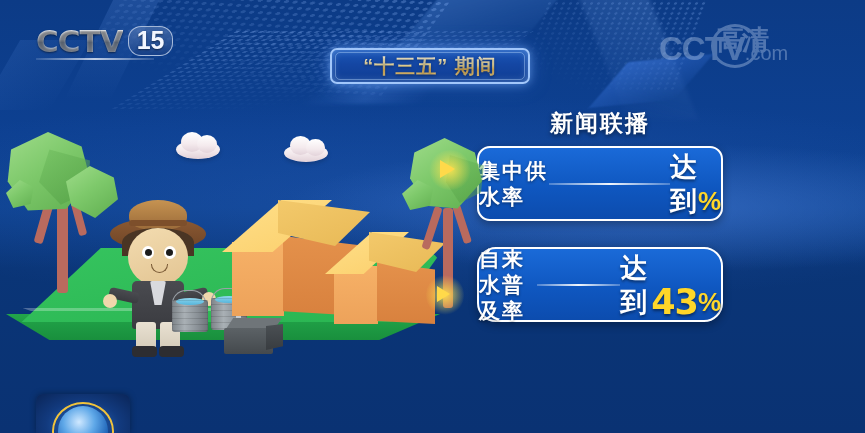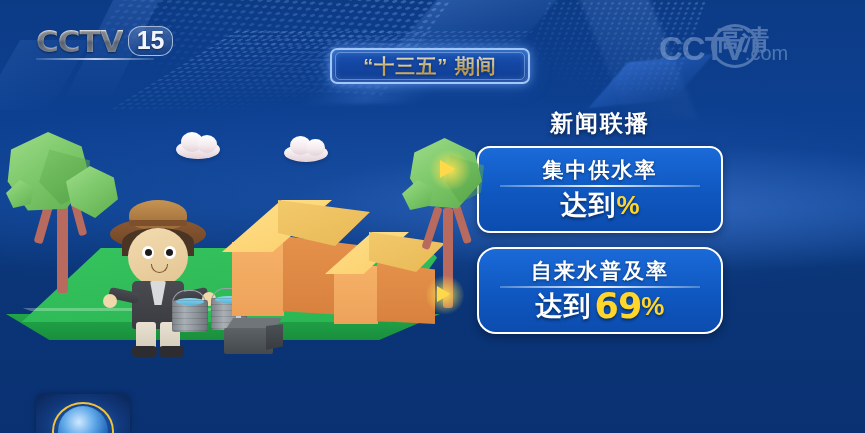--- a/index.html
+++ b/index.html
@@ -116,37 +116,37 @@
     text-shadow:0 1px 3px rgba(0,0,0,.35); white-space:nowrap;
   }
 
   
   #panel-header {
     position:absolute; left:480px; top:108px; width:240px;
     text-align:center; font-size:23px; font-weight:700; color:#ffffff;
     letter-spacing:2px; text-shadow:0 2px 4px rgba(0,0,0,.5);
   }
   .data-panel {
-    position:absolute; left:477px; width:246px; height:87px;
+    position:absolute; left:477px; width:246px; height:75px;
     border-radius:13px; border:2.5px solid #ffffff;
     background:linear-gradient(180deg,#1a6ad8 0%,#0f57c0 55%,#0c4cae 100%);
     box-shadow:0 3px 9px rgba(0,0,0,.32);
-    display:flex; flex-direction:column; align-items:center; justify-content:center;
+    display:flex; align-items:center; justify-content:center;
   }
   #panel-1 { top:146px; }
   #panel-2 { top:247px;border-radius:19px; }
   .panel-title {
     font-size:21px; font-weight:700; color:#ffffff; letter-spacing:2px;
     text-shadow:0 1px 3px rgba(0,0,0,.45); line-height:26px;
   }
   .panel-divider {
     width:200px; height:1.5px; margin:2px 0 1px 0;
     background:linear-gradient(90deg,rgba(255,255,255,.25),rgba(255,255,255,.95),rgba(255,255,255,.25));
   }
-  .panel-value { display:flex; align-items:center; line-height:34px; }
+  .panel-value { display:flex; align-items:flex-end; line-height:34px; }
   .value-prefix {
     font-size:27px; font-weight:700; color:#ffffff; letter-spacing:1px;
     text-shadow:0 2px 3px rgba(0,0,0,.45);
   }
   .value-number {
     font-size:35px; font-weight:700; color:#ffd629; letter-spacing:-1px;
     margin-left:3px; text-shadow:0 2px 3px rgba(0,0,0,.45);
     font-family:"DejaVu Sans",sans-serif;
   }
   .value-unit {
@@ -284,21 +284,21 @@
       <span class="value-prefix">达到</span>
       <span class="value-unit">%</span>
     </div>
   </div>
 
   <div class="data-panel" id="panel-2">
     <div class="panel-title">自来水普及率</div>
     <div class="panel-divider"></div>
     <div class="panel-value">
       <span class="value-prefix">达到</span>
-      <span class="value-number">69</span>
+      <span class="value-number">43</span>
       <span class="value-unit">%</span>
     </div>
   </div>
 
   <div id="scene">
 
     <div class="cloud" style="left:176px;top:22px;width:44px;height:19px;">
       <i style="left:5px;top:-8px;width:22px;height:20px;"></i>
       <i style="left:21px;top:-5px;width:20px;height:18px;"></i>
     </div>

